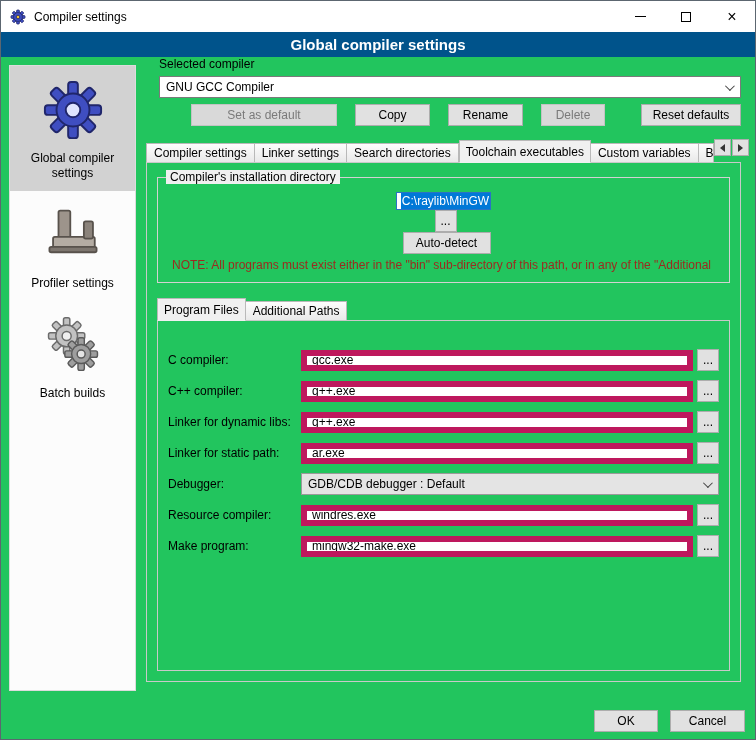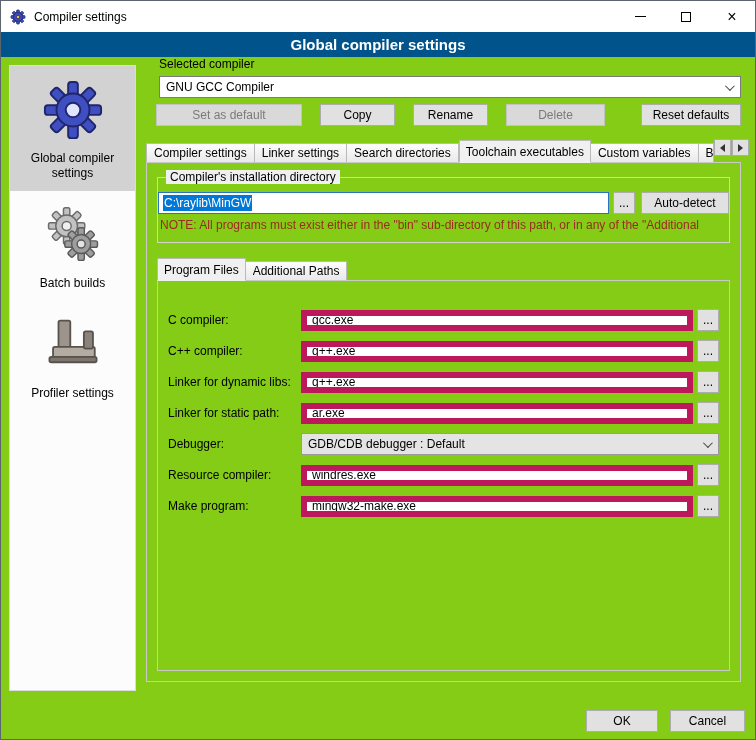--- a/index.html
+++ b/index.html
@@ -1,19 +1,19 @@
 <!DOCTYPE html>
 <html><head>
 <meta charset="utf-8">
 <style>
   * { margin:0; padding:0; box-sizing:border-box; }
   html,body { width:756px; height:740px; }
   body { font-family:"Liberation Sans", sans-serif; font-size:12px; color:#000; }
 
-  .window { position:relative; width:756px; height:740px; background:#84cc16;
+  .window { position:relative; width:756px; height:740px; background:#22c55e;
             border:1px solid #5c6670; overflow:hidden; }
 
   
   .titlebar { height:31px; background:#ffffff; display:flex; align-items:center; }
   .app-icon { width:16px; height:16px; margin-left:9px; flex:0 0 auto; }
   .title-text { margin-left:8px; font-size:12px; }
   .win-controls { margin-left:auto; display:flex; height:100%; }
   .wc { width:46px; height:100%; display:flex; align-items:center; justify-content:center; cursor:default; }
   .glyph-min { width:11px; height:1px; background:#000; display:block; }
   .glyph-max { width:10px; height:10px; border:1px solid #000; display:block; }
@@ -47,21 +47,21 @@
 
   .sel-combo { margin:5px 0 0 13px; }
 
   .btn { height:22px; background:#e1e1e1; border:1px solid #adadad; font-size:12px;
          display:inline-flex; align-items:center; justify-content:center;
          font-family:"Liberation Sans", sans-serif; cursor:default; }
   .btn.disabled { background:#d9d9d9; border-color:#c3c3c3; color:#7a7a7a; }
 
   .btn-row { margin-top:6px; display:flex; justify-content:flex-end; gap:18px; }
   .w-setdef { width:146px; } .w-copy { width:75px; } .w-rename { width:75px; }
-  .w-delete { width:99px; } .w-reset { width:100px; margin-left:18px; }
+  .w-delete { width:64px; } .w-reset { width:100px; margin-left:18px; }
 
   
   .tabstrip { margin-top:13px; display:flex; align-items:flex-end; height:23px; position:relative; z-index:2; }
   .tab { height:19px; padding:0 7px; display:flex; align-items:center;
          background:linear-gradient(#fdfdfd,#e9e9e9); border:1px solid #b9b9b9;
          border-bottom:none; margin-right:0; white-space:nowrap; cursor:default; }
   .tab + .tab { border-left:none; }
   .tab.active { height:23px; background:#f0f0f0; border:1px solid #b9b9b9; border-bottom:1px solid #f0f0f0;
                 margin-bottom:-1px; padding:0 6px; }
   .tab.truncated { max-width:34px; overflow:hidden; }
@@ -69,23 +69,23 @@
   .scr-btn { width:17px; height:17px; background:#e1e1e1; border:1px solid #adadad;
              display:flex; align-items:center; justify-content:center; }
   .tri-left { width:0; height:0; border-top:4px solid transparent; border-bottom:4px solid transparent;
               border-right:5px solid #333; }
   .tri-right { width:0; height:0; border-top:4px solid transparent; border-bottom:4px solid transparent;
                border-left:5px solid #333; }
 
   .tab-panel { border:1px solid #c9c9c9; height:520px; display:flex; flex-direction:column; position:relative; z-index:1; }
 
   
-  .groupbox { margin:14px 10px 0; border:1px solid #d2d2d2; position:relative; padding:14px 0 6px; }
+  .groupbox { margin:14px 10px 0; border:1px solid #d2d2d2; position:relative; padding:14px 12px 6px; }
   .groupbox .legend { position:absolute; top:-8px; left:8px; background:#f0f0f0; padding:0 4px; }
-  .dir-row { display:flex; align-items:center; }
+  .dir-row { display:flex; align-items:center;flex-direction:column; }
   .fake-input { flex:1; height:22px; background:#fff; border:1px solid #2a72c4;
                 display:flex; align-items:center; padding-left:4px; overflow:hidden; }
   .fake-input .selected-text { background:#0078d7; color:#fff; padding:1px 1px; }
   .browse { width:22px; height:22px; margin-left:4px; }
   .autodetect { width:88px; margin-left:6px; }
   .note { margin:4px 0 4px 2px; color:#9b2b20; white-space:nowrap; overflow:hidden; }
 
   
   .subtabs { margin:14px 10px 0; }
   .sub-panel { flex:1; margin:0 10px 10px; border:1px solid #c9c9c9; padding:28px 10px 10px; }
@@ -93,21 +93,21 @@
   .form-row { display:flex; align-items:center; margin-bottom:9px; }
   .form-row .flabel { width:133px; flex:0 0 auto; }
   .text-input { flex:1; height:21px; border:6px solid #be185d; background:#fff;
                 font-family:"Liberation Sans", sans-serif; font-size:12px; padding:0 5px; }
   .form-row .browse { flex:0 0 auto; }
   .form-row .combobox { flex:1; }
 
   
   .footer { position:absolute; left:0; right:0; bottom:9px; display:flex;
             justify-content:flex-end; gap:12px; padding-right:10px; }
-  .w-ok { width:72px; } .w-cancel { width:75px;text-align:center; }
+  .w-ok { width:64px; } .w-cancel { width:75px;text-align:center; }
 </style>
 </head>
 <body>
 
 <div class="window">
 
   <div class="titlebar">
     <span class="app-icon">
       <svg viewBox="0 0 16 16" width="16" height="16">
         <g fill="#3f4ec1" stroke="#20266b" stroke-width="0.8">
@@ -146,20 +146,34 @@
               <rect x="27" y="3" width="10" height="58" rx="3"></rect>
               <rect x="27" y="3" width="10" height="58" rx="3" transform="rotate(45 32 32)"></rect>
               <rect x="27" y="3" width="10" height="58" rx="3" transform="rotate(90 32 32)"></rect>
               <rect x="27" y="3" width="10" height="58" rx="3" transform="rotate(135 32 32)"></rect>
               <circle cx="32" cy="32" r="17"></circle>
             </g>
             <circle cx="32" cy="32" r="7.5" fill="#dfe4ff" stroke="#20266b" stroke-width="2"></circle>
           </svg>
         </span>
         <span class="lbl">Global compiler settings</span>
+      </div>
+
+      <div class="side-item">
+        <span class="icon">
+          <svg viewBox="0 0 64 64" width="58" height="58">
+            <g stroke="#58524c" stroke-width="2">
+              <rect x="16" y="5" width="13" height="32" rx="2" fill="#9d948b"></rect>
+              <rect x="10" y="34" width="46" height="13" rx="2" fill="#b4aca3"></rect>
+              <rect x="44" y="17" width="10" height="19" rx="2" fill="#8b837b"></rect>
+              <rect x="6" y="45" width="52" height="6" rx="2" fill="#7d766f"></rect>
+            </g>
+          </svg>
+        </span>
+        <span class="lbl">Profiler settings</span>
       </div>
 
       <div class="side-item">
         <span class="icon">
           <svg viewBox="0 0 64 64" width="58" height="58">
             <g fill="#c2c2c2" stroke="#6b6b6b" stroke-width="1.6">
               <rect x="21.5" y="2" width="7" height="40" rx="2"></rect>
               <rect x="21.5" y="2" width="7" height="40" rx="2" transform="rotate(45 25 22)"></rect>
               <rect x="21.5" y="2" width="7" height="40" rx="2" transform="rotate(90 25 22)"></rect>
               <rect x="21.5" y="2" width="7" height="40" rx="2" transform="rotate(135 25 22)"></rect>
@@ -171,34 +185,20 @@
               <rect x="37.5" y="24" width="7" height="36" rx="2" transform="rotate(45 41 42)"></rect>
               <rect x="37.5" y="24" width="7" height="36" rx="2" transform="rotate(90 41 42)"></rect>
               <rect x="37.5" y="24" width="7" height="36" rx="2" transform="rotate(135 41 42)"></rect>
               <circle cx="41" cy="42" r="10.5"></circle>
             </g>
             <circle cx="41" cy="42" r="4.4" fill="#e4e4e4" stroke="#5a5a5a" stroke-width="1.6"></circle>
           </svg>
         </span>
         <span class="lbl">Batch builds</span>
       </div>
-
-      <div class="side-item">
-        <span class="icon">
-          <svg viewBox="0 0 64 64" width="58" height="58">
-            <g stroke="#58524c" stroke-width="2">
-              <rect x="16" y="5" width="13" height="32" rx="2" fill="#9d948b"></rect>
-              <rect x="10" y="34" width="46" height="13" rx="2" fill="#b4aca3"></rect>
-              <rect x="44" y="17" width="10" height="19" rx="2" fill="#8b837b"></rect>
-              <rect x="6" y="45" width="52" height="6" rx="2" fill="#7d766f"></rect>
-            </g>
-          </svg>
-        </span>
-        <span class="lbl">Profiler settings</span>
-      </div>
     </div>
 
     <div class="main">
 
       <div class="field-label">Selected compiler</div>
 
       <div class="combobox sel-combo">
         <span>GNU GCC Compiler</span>
         <span class="chev"></span>
       </div>

